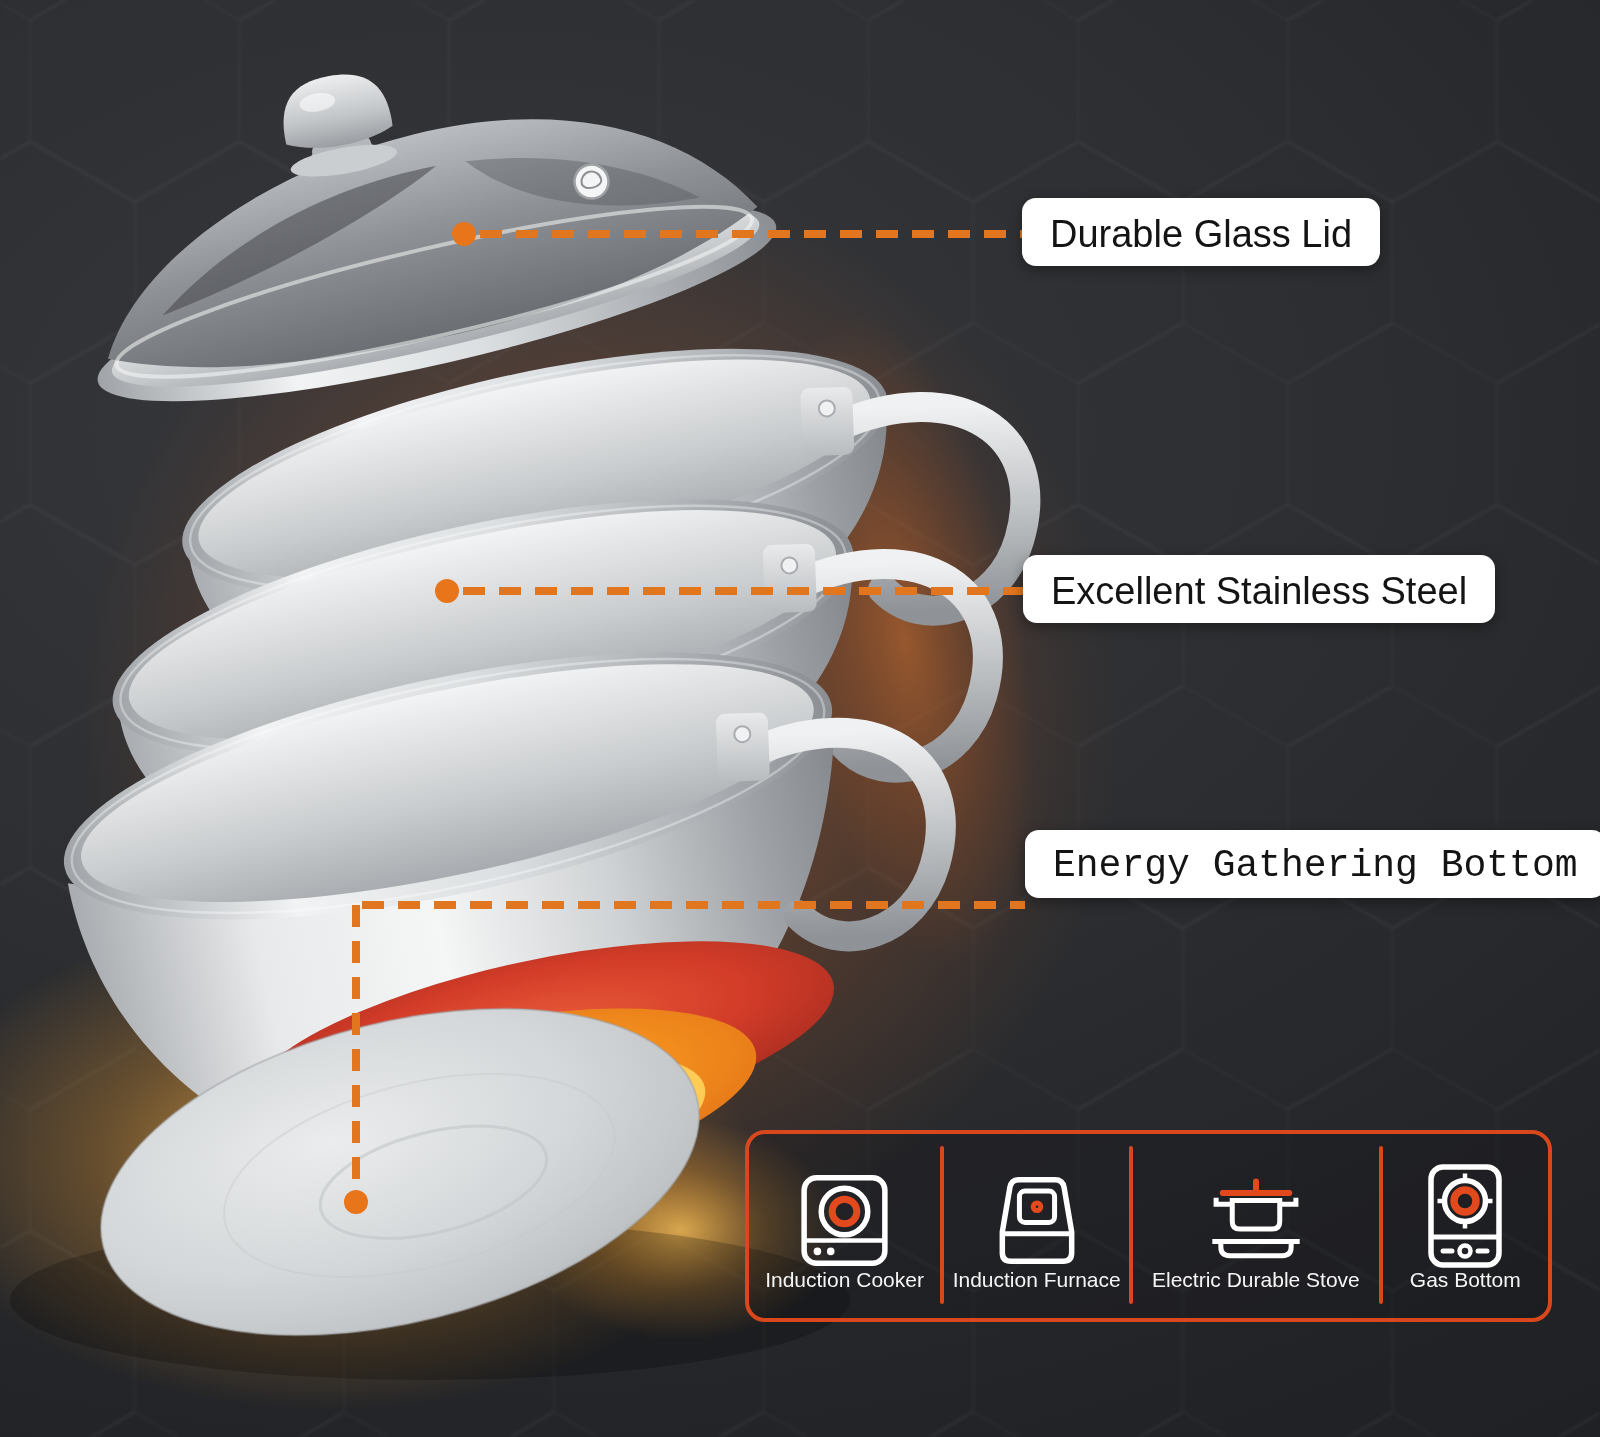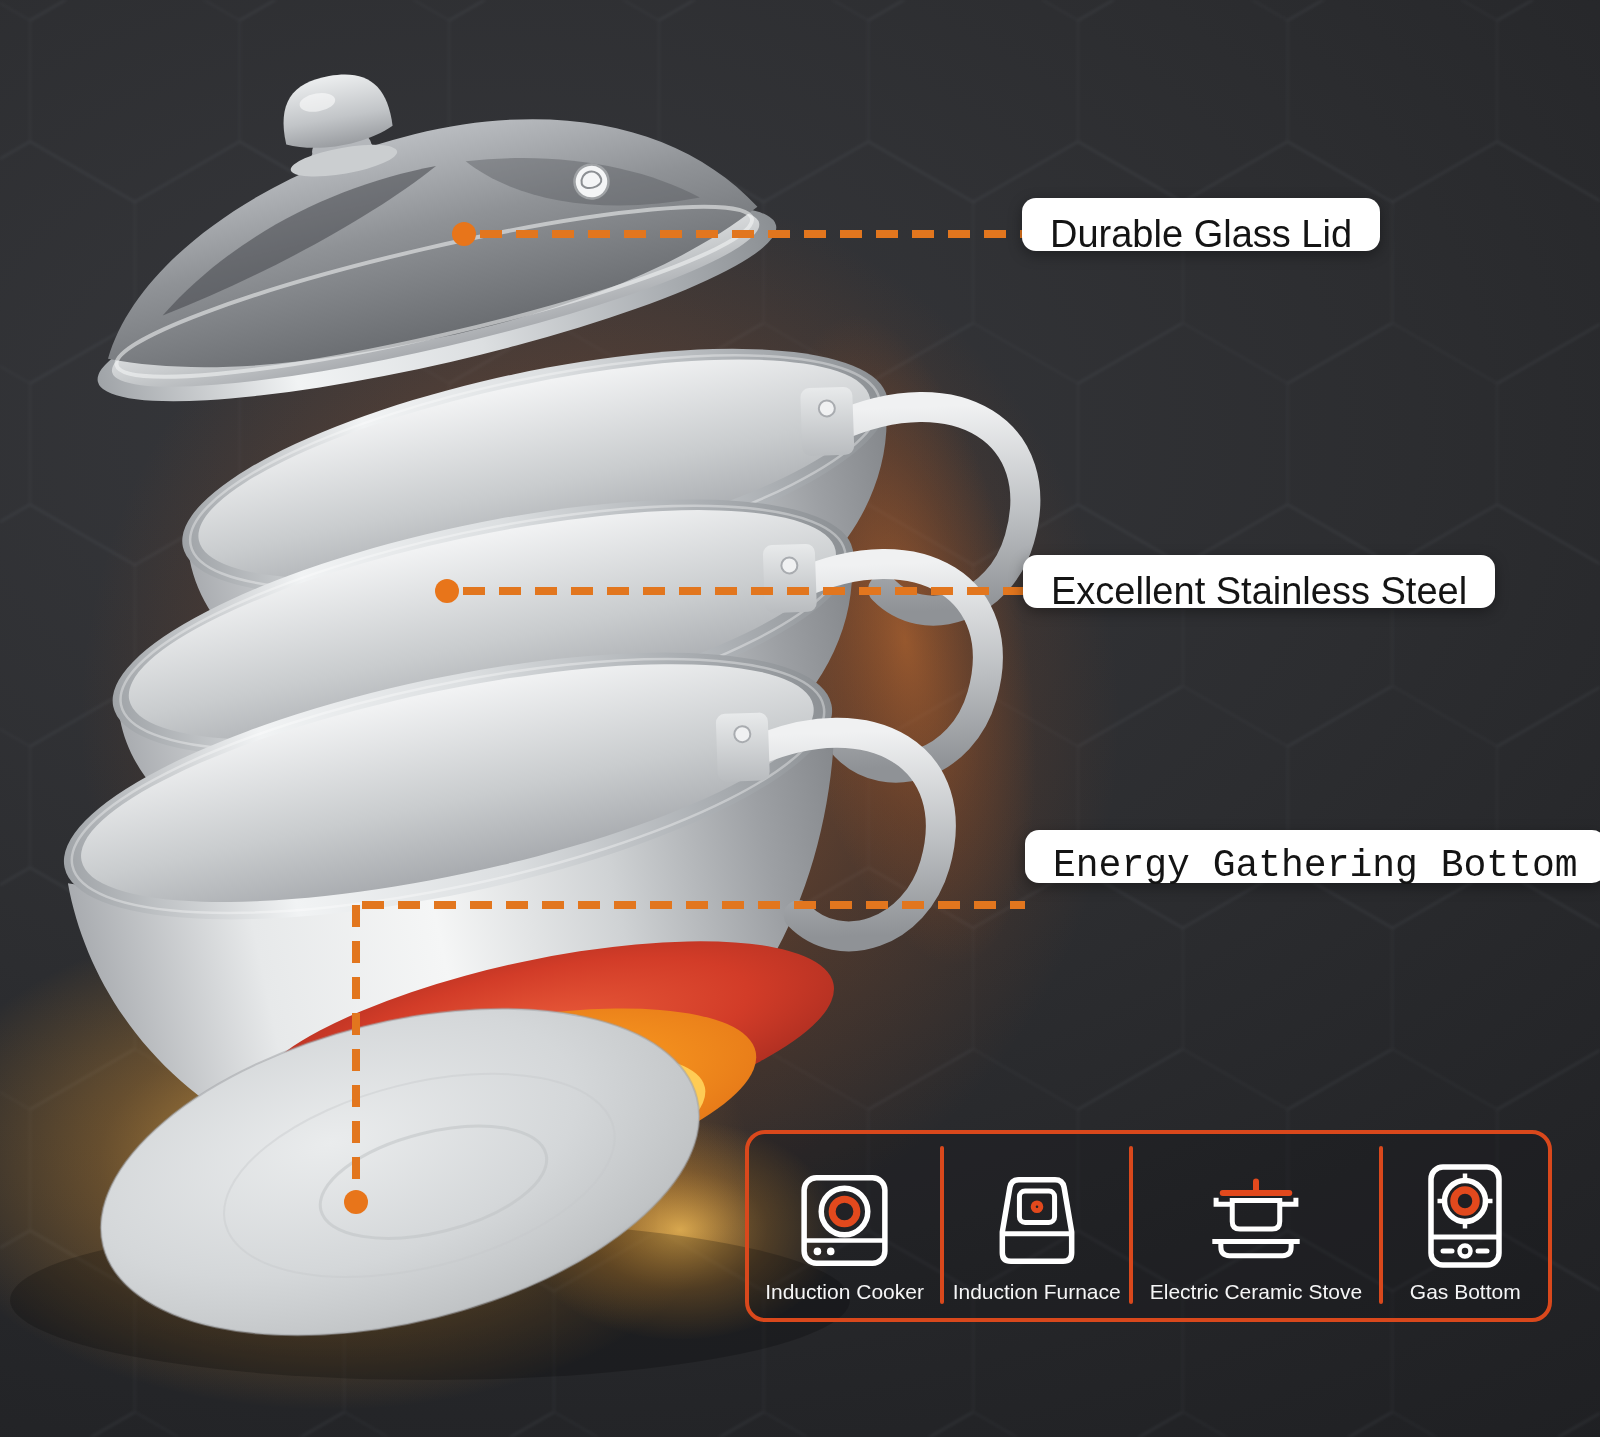--- a/index.html
+++ b/index.html
@@ -5,21 +5,21 @@
   html,body{margin:0;padding:0;background:#1c1d20;}
   body{
     width:1600px;height:1437px;position:relative;overflow:hidden;
     font-family:"Liberation Sans", sans-serif;
     background:radial-gradient(130% 95% at 30% 30%, #37383c 0%, #2c2d30 45%, #242528 72%, #1d1e21 100%);
   }
   .layer{position:absolute;left:0;top:0;width:1600px;height:1437px;}
   .hex-layer{opacity:.55;filter:blur(1.5px);}
   
   .callout-box{
-    position:absolute;height:53px;line-height:72px;padding:0 28px;
+    position:absolute;height:68px;line-height:72px;padding:0 28px;
     background:#ffffff;border-radius:14px;color:#141414;font-size:38px;
     white-space:nowrap;box-shadow:0 4px 14px rgba(0,0,0,.35);
   }
   .dash-h{position:absolute;height:8px;
     background:repeating-linear-gradient(to right,#E2761E 0 22px,transparent 22px 36px);}
   .dash-v{position:absolute;width:8px;
     background:repeating-linear-gradient(to bottom,#E2761E 0 22px,transparent 22px 36px);}
   .dot{position:absolute;width:24px;height:24px;border-radius:50%;background:#E8751A;}
   #line-lid{left:480px;top:230px;width:542px;}
   #dot-lid{left:452px;top:222px;}
@@ -37,21 +37,21 @@
     border:4px solid #D9481C;border-radius:20px;background:rgba(16,17,19,.25);
     display:flex;align-items:stretch;box-sizing:border-box;
   }
   .compat-item{flex:1 1 0;display:flex;flex-direction:column;align-items:center;padding-top:28px;min-width:0;}
   .compat-item.w1{flex-grow:194;}
   .compat-item.w2{flex-grow:188;}
   .compat-item.w3{flex-grow:249;}
   .compat-item.w4{flex-grow:168;}
   .compat-divider{width:4px;background:#D9481C;margin:12px 0 14px 0;border-radius:2px;}
   .icon-slot{height:106px;display:flex;align-items:flex-end;justify-content:center;}
-  .compat-label{margin-top:12px;color:#F5F5F6;font-size:21px;white-space:nowrap;}
+  .compat-label{color:#F5F5F6;font-size:21px;white-space:nowrap;}
   .st-icon{display:block;}
   .st-icon *{vector-effect:non-scaling-stroke;}
 </style>
 </head>
 <body>
 
 <svg class="layer hex-layer" width="1600" height="1437" viewBox="0 0 1600 1437">
   <defs>
     <pattern id="hex" width="209.6" height="363" patternUnits="userSpaceOnUse" patternTransform="translate(30,-40)">
       <g fill="none" stroke="#6a6f77" stroke-width="2.5" stroke-opacity="0.16">
@@ -275,21 +275,21 @@
       <svg class="st-icon" width="112" height="95" viewBox="0 0 112 100">
         <line x1="56" y1="9" x2="56" y2="18" stroke="#E2491D" stroke-width="6" stroke-linecap="round"></line>
         <line x1="21" y1="21" x2="91" y2="21" stroke="#E2491D" stroke-width="6" stroke-linecap="round"></line>
         <path d="M31,33 H14 V26" fill="none" stroke="#ffffff" stroke-width="5"></path>
         <path d="M81,33 H98 V26" fill="none" stroke="#ffffff" stroke-width="5"></path>
         <path d="M31,29 H81 V51 Q81,59 73,59 H39 Q31,59 31,51 Z" fill="none" stroke="#ffffff" stroke-width="5"></path>
         <line x1="10" y1="72" x2="102" y2="72" stroke="#ffffff" stroke-width="5"></line>
         <path d="M19,72 V78 Q19,87 28,87 H84 Q93,87 93,78 V72" fill="none" stroke="#ffffff" stroke-width="5"></path>
       </svg>
     </div>
-    <div class="compat-label">Electric Ceramic Stove</div>
+    <div class="compat-label">Electric Durable Stove</div>
   </div>
 
   <div class="compat-divider"></div>
 
   <div class="compat-item w4">
     <div class="icon-slot">
       <svg class="st-icon" width="78" height="104" viewBox="0 0 78 104">
         <rect x="5" y="3" width="68" height="98" rx="12" fill="none" stroke="#ffffff" stroke-width="5.5"></rect>
         <circle cx="39" cy="37" r="20.5" fill="none" stroke="#ffffff" stroke-width="5.5"></circle>
         <circle cx="39" cy="37" r="11" fill="none" stroke="#E2491D" stroke-width="7.5"></circle>

